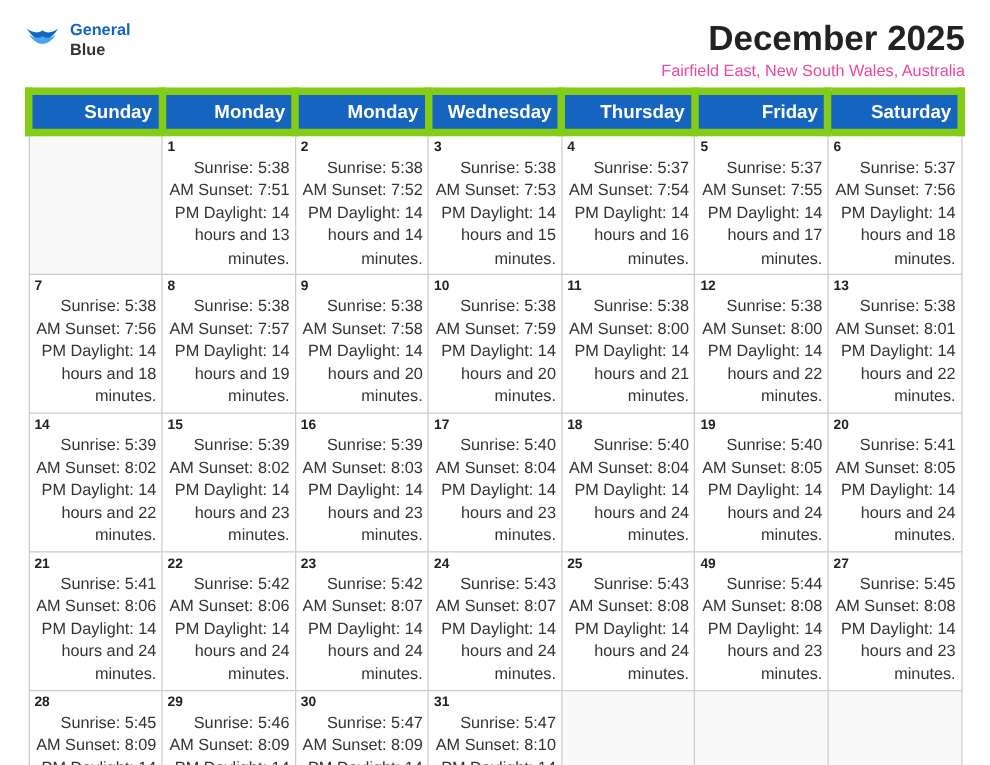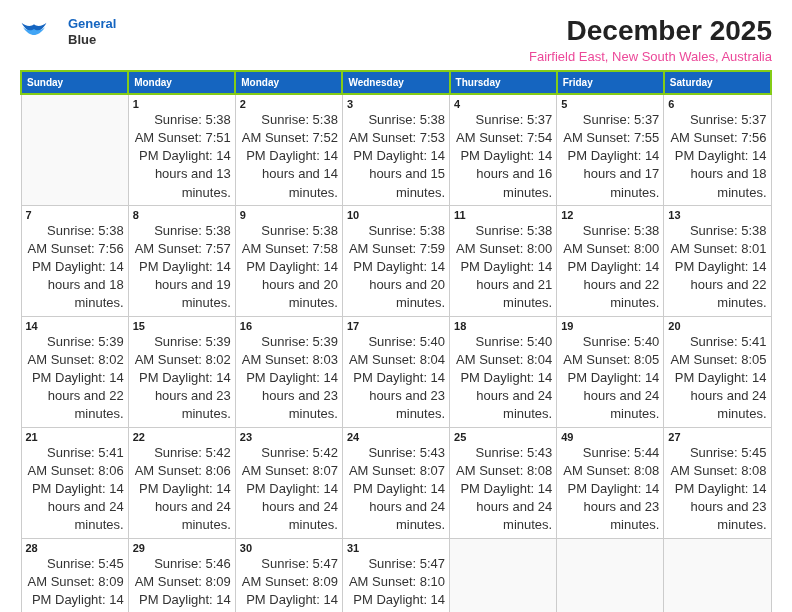--- a/index.html
+++ b/index.html
@@ -17,21 +17,21 @@
     }
     .header {
       display: flex;
       align-items: flex-start;
       justify-content: space-between;
       margin-bottom: 6px;
     }
     .logo {
       display: flex;
       align-items: center;
-      gap: 20px;
+      gap: 8px;
     }
     .logo-text {
       font-size: 13px;
       font-weight: bold;
       line-height: 1.2;
       color: #333;
     }
     .logo-blue { color: #1565C0; }
     .logo-icon {
       width: 28px;
@@ -52,25 +52,25 @@
       margin-top: 2px;
     }
     .calendar {
       width: 100%;
       border-collapse: collapse;
       font-size: 9.5px;
     }
     .calendar th {
       background: #1565C0;
       color: #fff;
-      text-align: left;
+      text-align: right;
       padding: 5px 5px;
-      font-size: 10px;
+      font-size: 15px;
       font-weight: bold;
-      border: 2px solid #84cc16;
+      border: 6px solid #84cc16;
     }
     .calendar td {
       border: 1px solid #ccc;
       vertical-align: top;
       padding: 3px 4px;
       width: calc(100% / 7);
       height: 78px;
     }
     .day-number {
       font-weight: bold;

